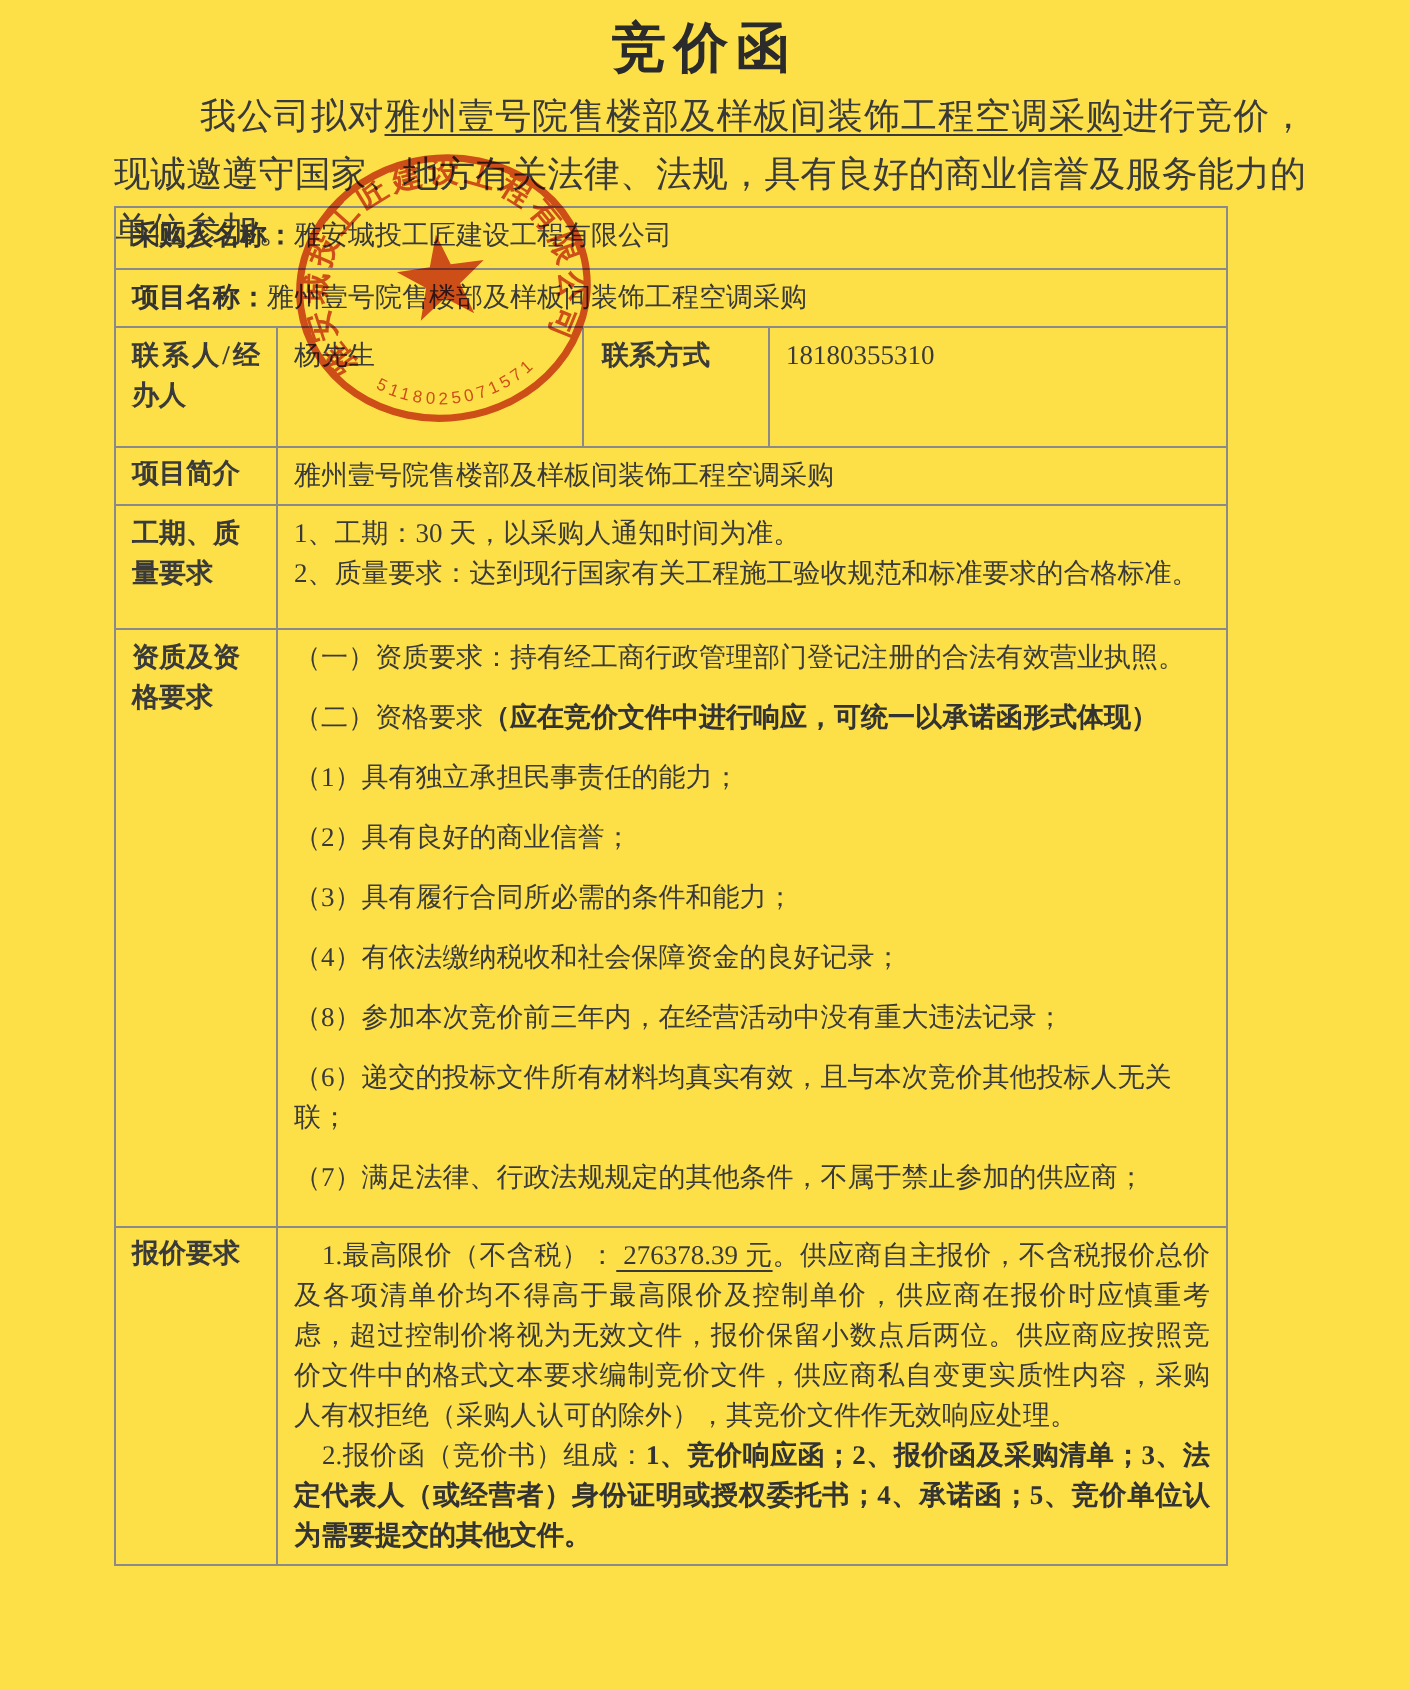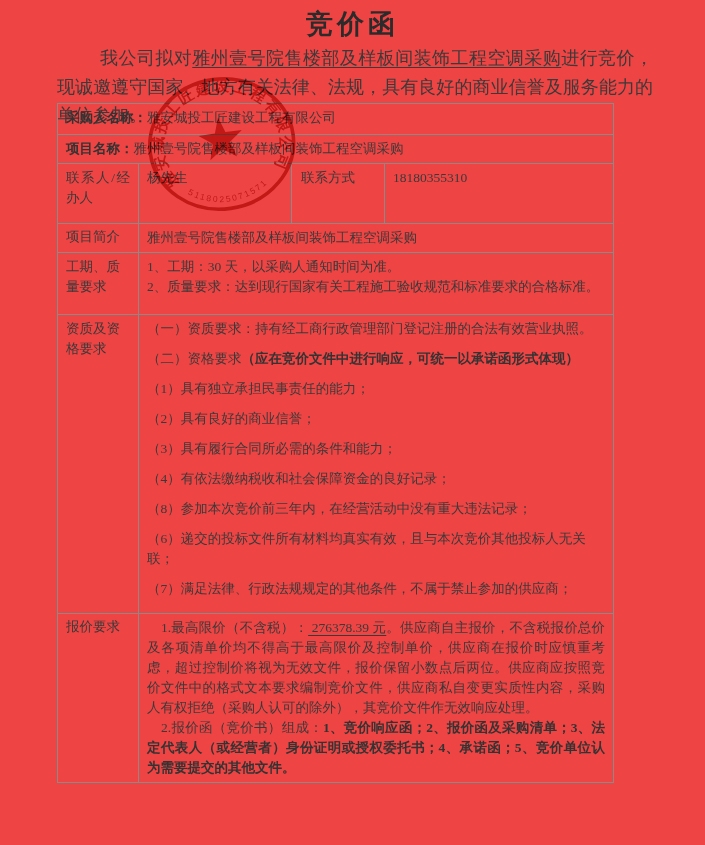--- a/index.html
+++ b/index.html
@@ -1,19 +1,19 @@
 <!DOCTYPE html>
 <html><head>
 <meta charset="utf-8">
 <style>
   * { margin:0; padding:0; box-sizing:border-box; }
   body { background:#e8e8e8; font-family:"Liberation Serif","DejaVu Serif",serif; }
   .page {
     position:relative; width:705px; height:845px; margin:0 auto;
-    background:#ef4444; color:#333; overflow:hidden;
+    background:#fde047; color:#333; overflow:hidden;
   }
   .title {
     position:absolute; top:6px; left:57px; width:591px;
     text-align:center; font-size:27px; font-weight:bold; letter-spacing:4px;
     color:#2b2b2b;
   }
   .intro {
     position:absolute; top:44px; left:57px; width:596px;
     font-size:18px; line-height:28.5px; text-indent:43px; color:#3a3a3a;
     text-align:justify;
@@ -24,21 +24,21 @@
     border-collapse:collapse; table-layout:fixed;
   }
   table.bid td {
     border:1px solid #8a8a8a; font-size:13.5px; color:#3a3a3a;
     vertical-align:top; padding:4px 8px; line-height:20px;
     overflow:hidden;
   }
   td.one-line { vertical-align:middle; padding:2px 7px; }
   td b, .bold { font-weight:bold; color:#333; }
   td.lab {
-    font-weight:normal; padding:7px 5px 4px 6px; line-height:30px;
+    font-weight:bold; padding:7px 5px 4px 6px; line-height:30px;
     text-align:justify;
     margin-top:23px;
   }
   td.lab-center { text-align:left; vertical-align:middle; }
   td.lab-tight { line-height:17px; padding-top:2px; }
   td.val-top { padding-top:9px; }
   .q-item { line-height:20px; margin-bottom:10px; }
   td.quals { padding:7px 10px 0 10px; }
   td.timecell { line-height:17px; padding:1px 8px; }
   td.quote { font-size:13px; line-height:16px; padding:1px 6px 0 8px; }

